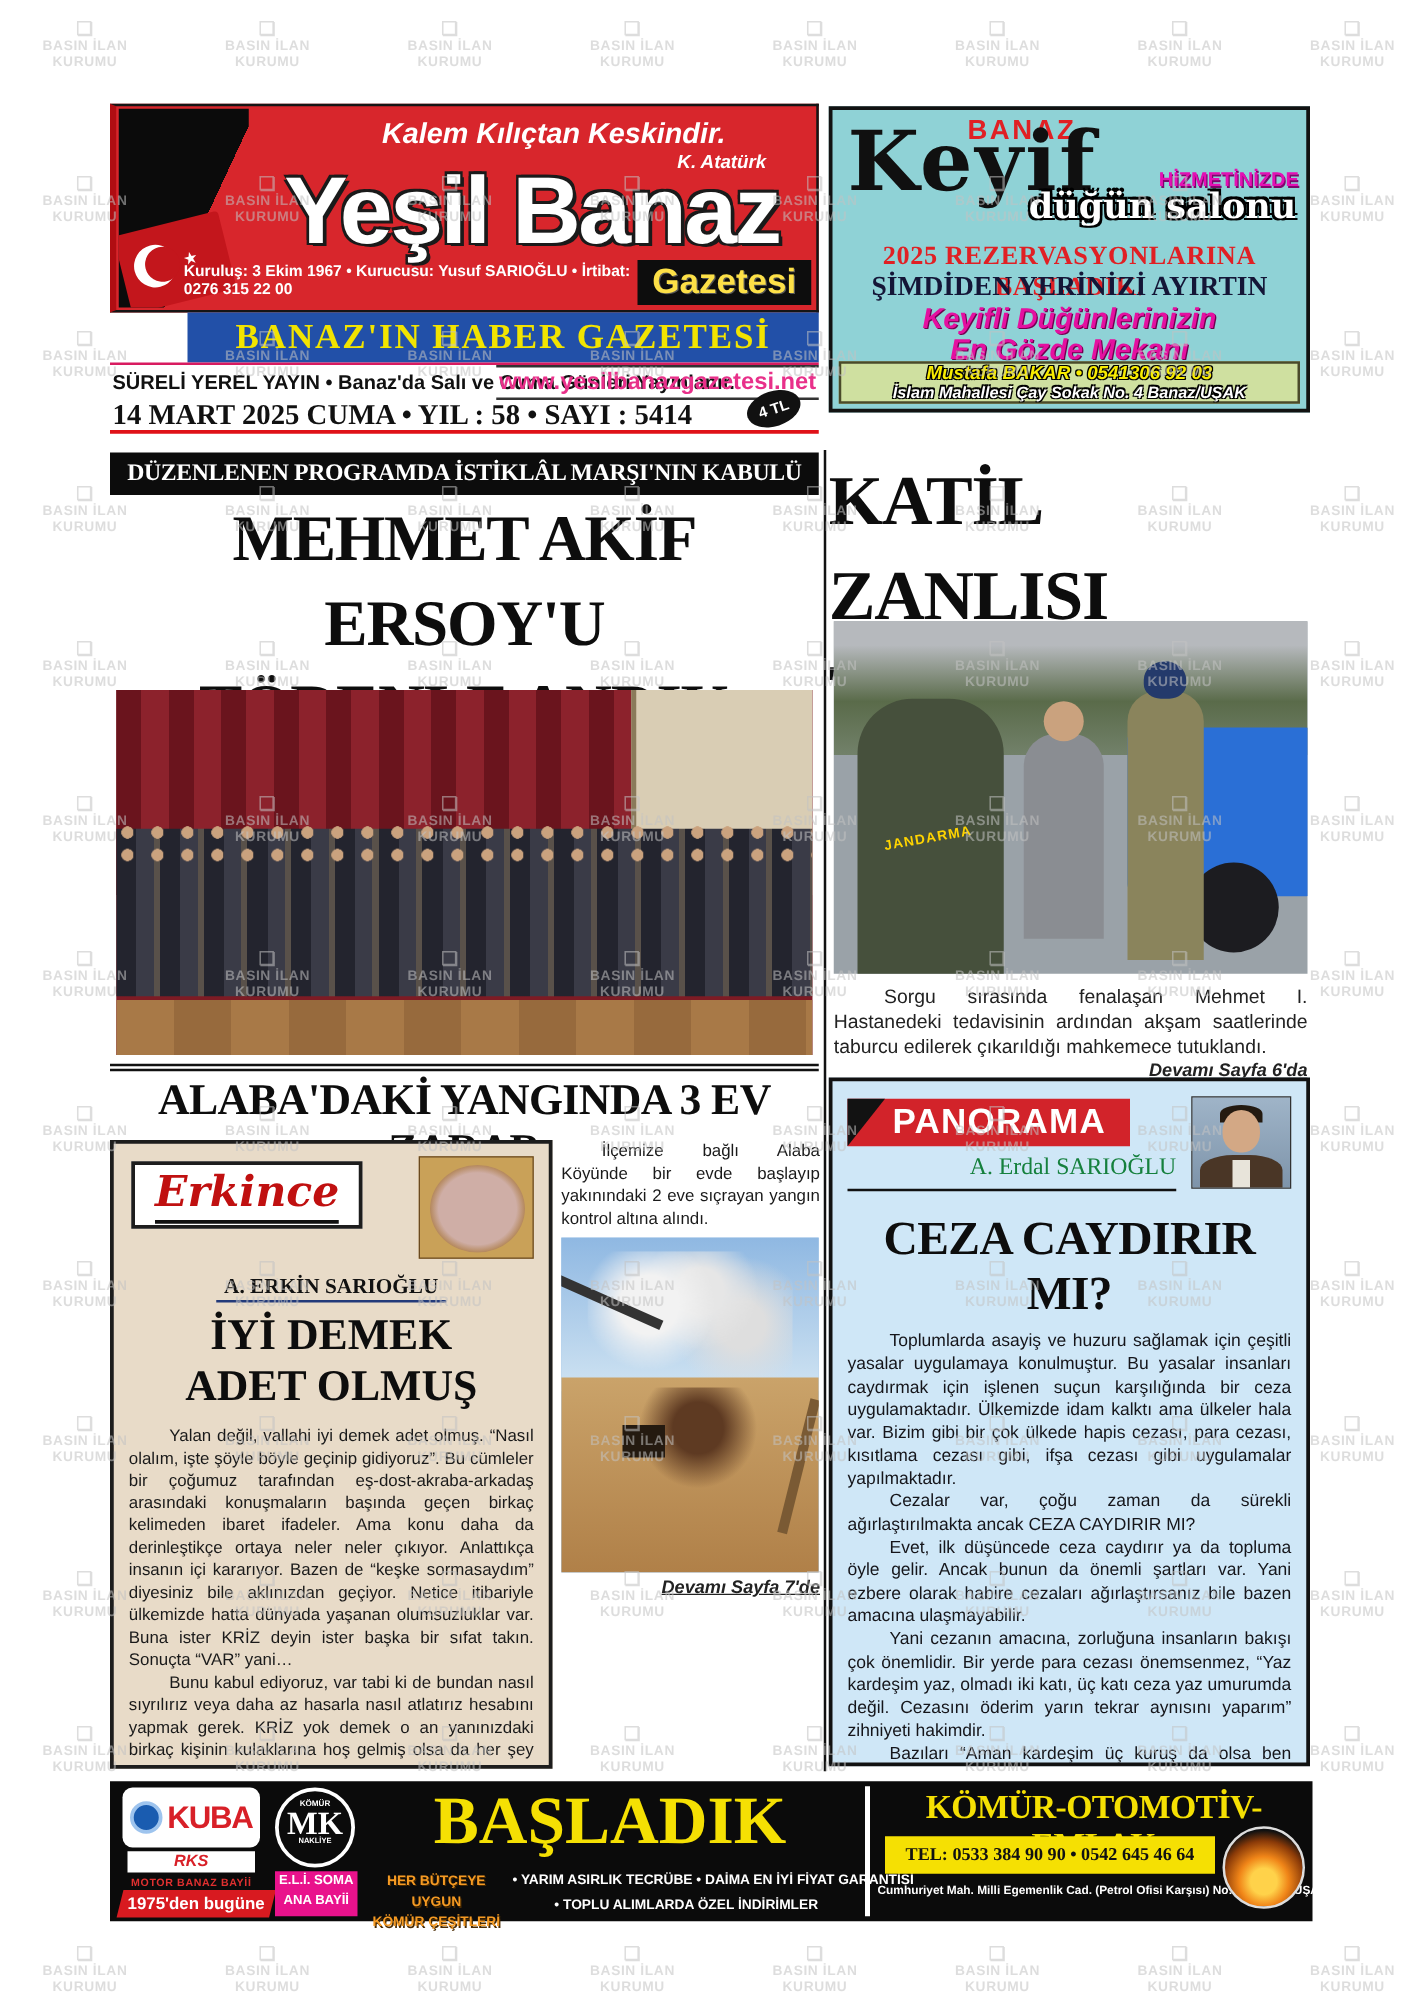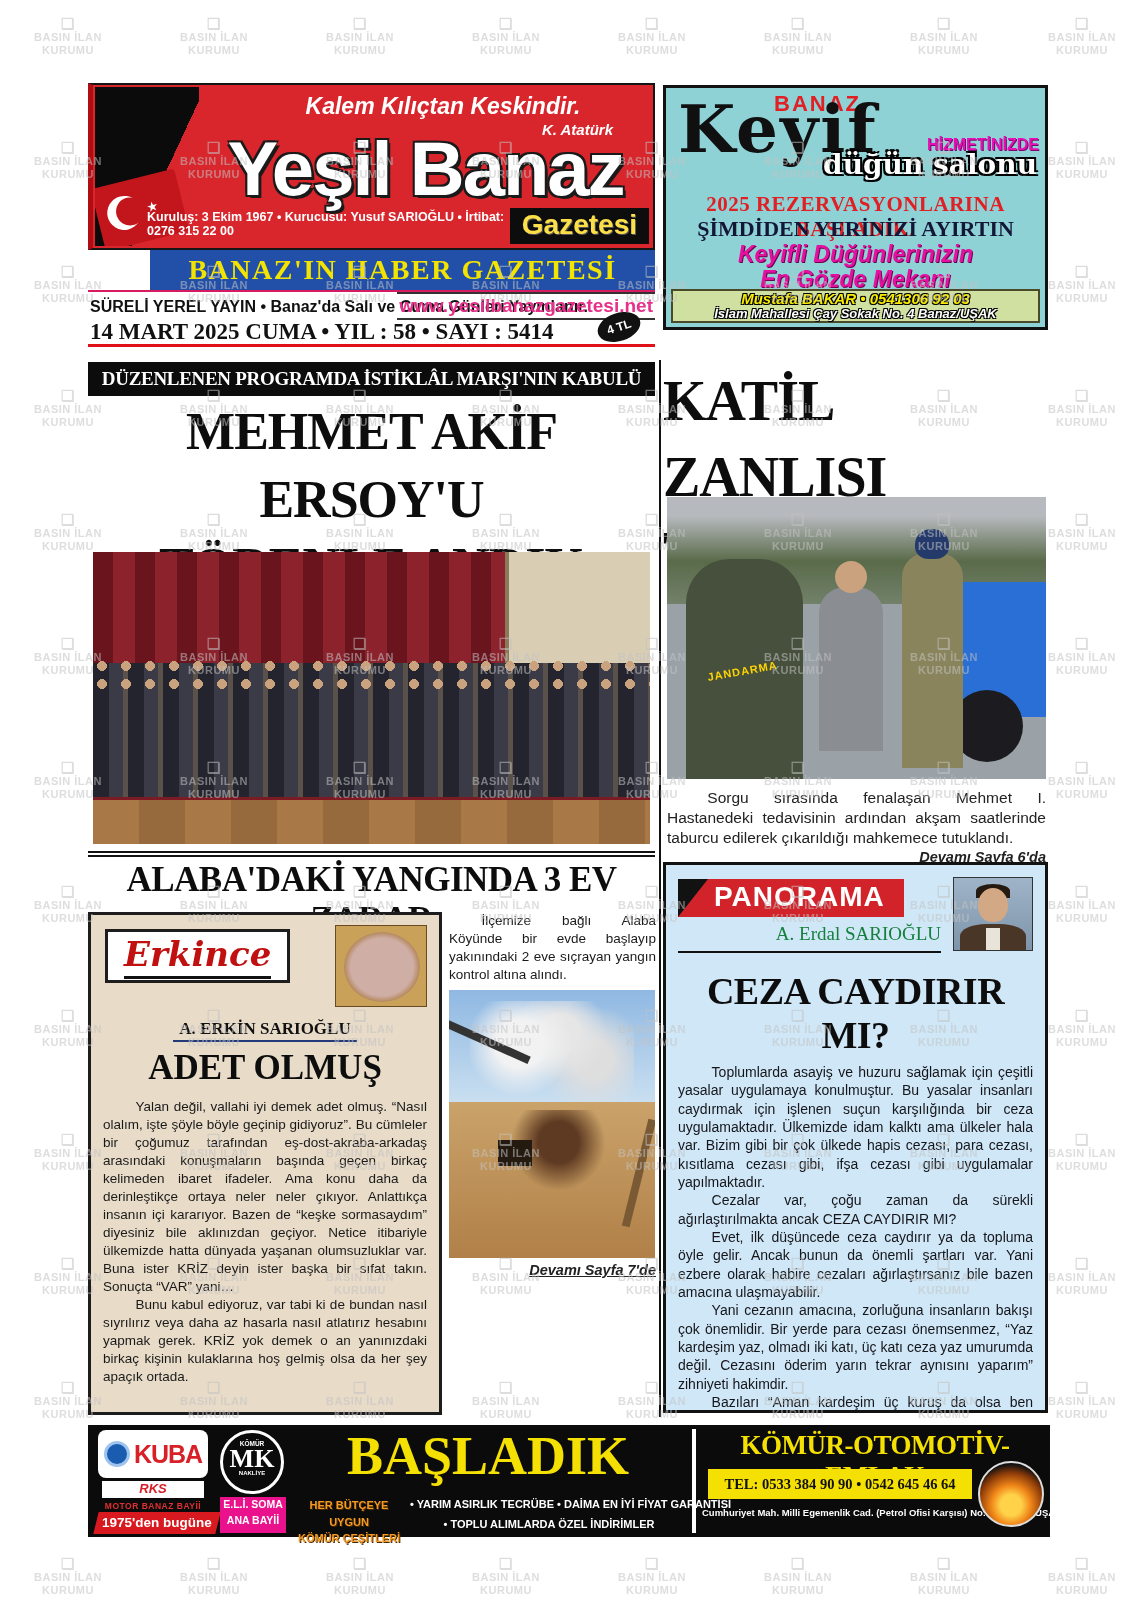--- a/index.html
+++ b/index.html
@@ -338,20 +338,21 @@
     <div class="erkince-head">
       <div class="erkince-logo-box">
         <span class="erkince-logo">Erkince</span>
       </div>
       <div class="erkince-thumb"></div>
     </div>
     <div class="erkince-author">
       <span>A. ERKİN SARIOĞLU</span>
     </div>
     <div class="erkince-title">
+      <div>İYİ DEMEK</div>
       <div>ADET OLMUŞ</div>
     </div>
     <div class="erkince-body">
       <p>Yalan değil, vallahi iyi demek adet olmuş. “Nasıl olalım, işte şöyle böyle geçinip gidiyoruz”. Bu cümleler bir çoğumuz tarafından eş-dost-akraba-arkadaş arasındaki konuşmaların başında geçen birkaç kelimeden ibaret ifadeler. Ama konu daha da derinleştikçe ortaya neler neler çıkıyor. Anlattıkça insanın içi kararıyor. Bazen de “keşke sormasaydım” diyesiniz bile aklınızdan geçiyor. Netice itibariyle ülkemizde hatta dünyada yaşanan olumsuzluklar var. Buna ister KRİZ deyin ister başka bir sıfat takın. Sonuçta “VAR” yani…</p>
       <p>Bunu kabul ediyoruz, var tabi ki de bundan nasıl sıyrılırız veya daha az hasarla nasıl atlatırız hesabını yapmak gerek. KRİZ yok demek o an yanınızdaki birkaç kişinin kulaklarına hoş gelmiş olsa da her şey apaçık ortada.</p>
 
     </div>
   </div>
 
   <div id="midcol">

